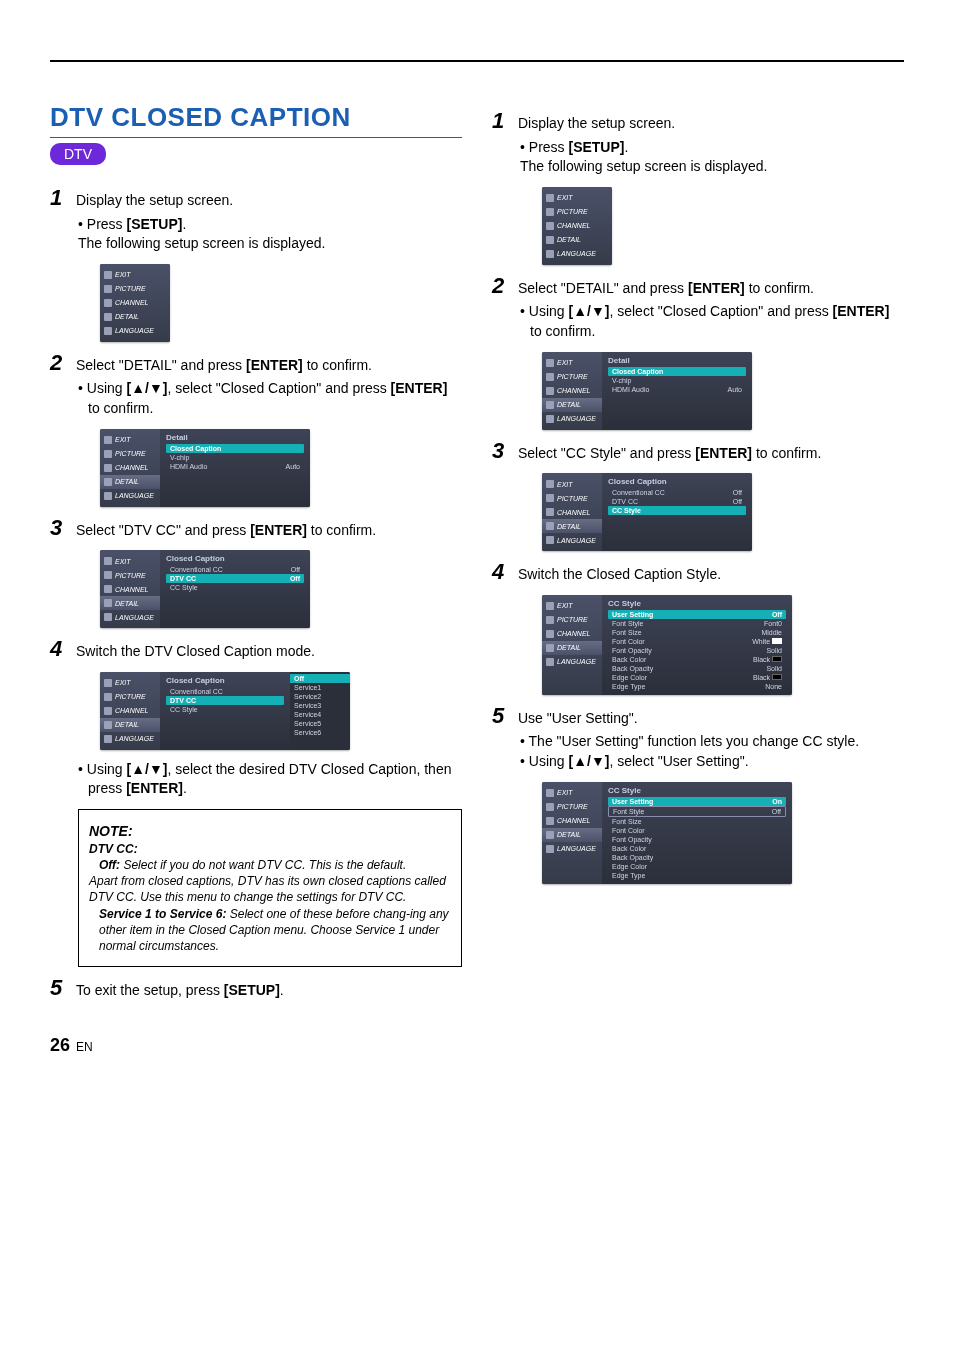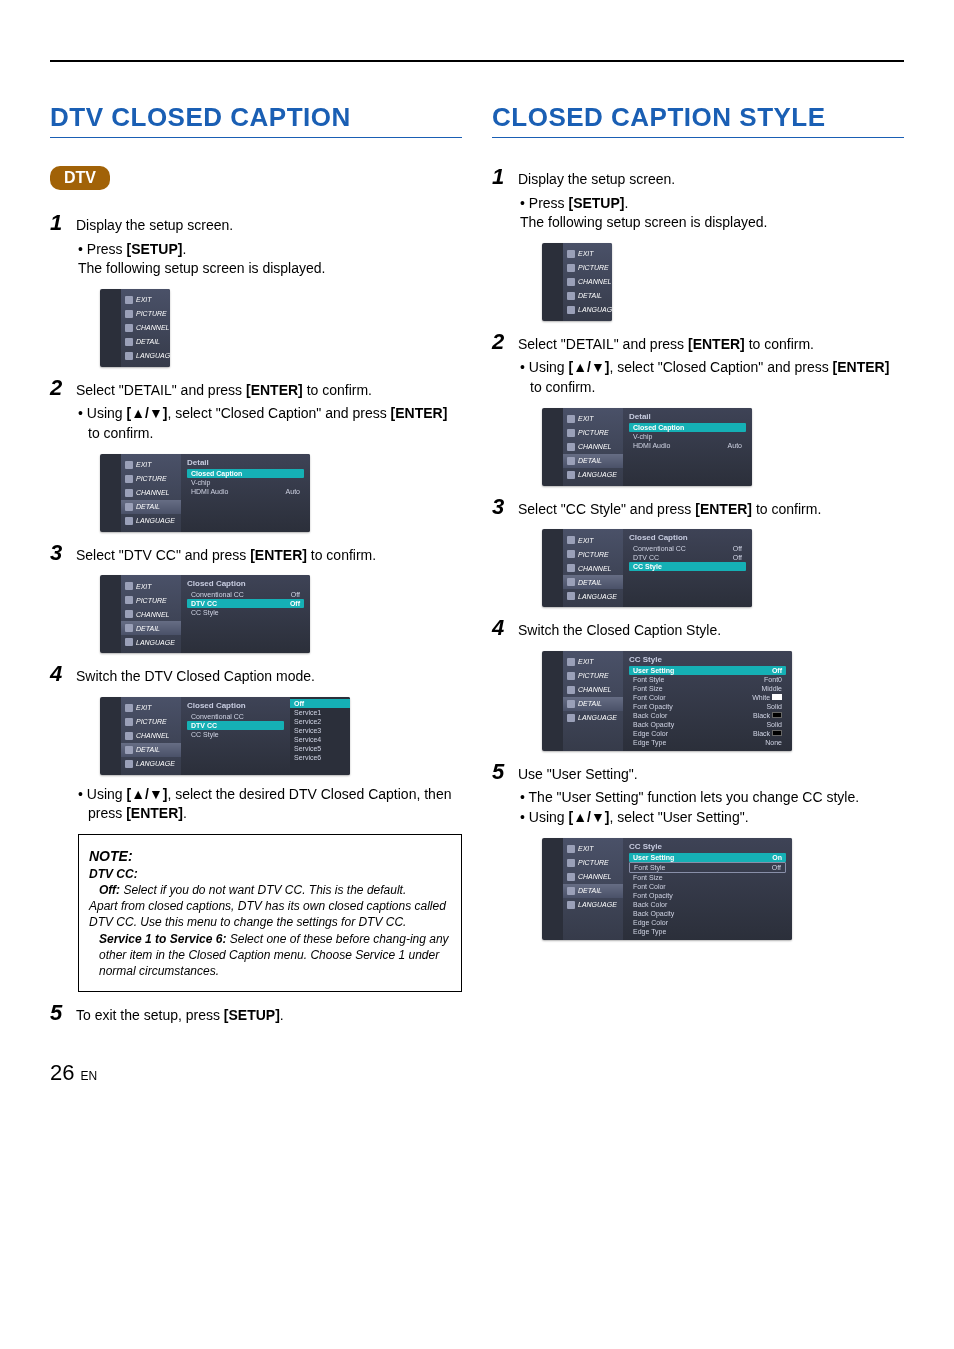--- a/index.html
+++ b/index.html
@@ -21,28 +21,28 @@
     gap: 30px;
   }
   .col { flex: 1; min-width: 0; }
   .section-title {
     color: #1a5fb4;
     font-size: 26px;
     font-weight: 900;
     letter-spacing: 0.5px;
     border-bottom: 1px solid #1a5fb4;
     padding-bottom: 4px;
-    margin-bottom: 28px;
+    margin-bottom: 5px;
   }
   .dtv-pill {
     display: inline-block;
-    background: #a16207;
+    background: #6d28d9;
     color: #fff;
-    font-size: 16px;
-    font-weight: bold;
+    font-size: 14px;
+    font-weight: normal;
     padding: 3px 14px;
     border-radius: 10px;
     margin-bottom: 14px;
   }
   .step {
     display: flex;
     align-items: flex-start;
     margin: 8px 0 4px 0;
     gap: 8px;
   }
@@ -72,21 +72,20 @@
   
   .osd {
     margin: 10px 0 10px 50px;
     display: flex;
     background: #2b2f3a;
     border-radius: 2px;
     overflow: hidden;
     font-size: 8px;
     color: #fff;
     box-shadow: 0 1px 2px rgba(0,0,0,0.3);
-    padding-left: 21px;
   }
   .osd-small { width: 70px; }
   .osd-med { width: 210px; }
   .osd-wide { width: 250px; }
   .osd-sidebar {
     background: linear-gradient(to bottom, #4a5168, #363b4a);
     width: 60px;
     padding: 4px 0;
   }
   .osd-side-item {
@@ -161,21 +160,21 @@
   }
   .note-body { font-style: italic; }
   .note-indent { margin-left: 10px; }
 
   .page-foot {
     margin-top: 30px;
     display: flex;
     align-items: baseline;
     gap: 6px;
   }
-  .page-num { font-size: 22px; font-weight: 400; }
+  .page-num { font-size: 18px; font-weight: 700; }
   .page-lang { font-size: 12px; }
 </style>
 </head>
 <body>
 
 <div class="top-rule"></div>
 
 <div class="two-col">
 
   <div class="col">
@@ -386,21 +385,20 @@
 
     <div class="step">
       <span class="step-num">5</span>
       <span class="step-text">
         <span>To exit the setup, press </span><span class="bold">[SETUP]</span><span>.</span>
       </span>
     </div>
   </div>
 
   <div class="col">
-    <h2 class="section-title">CLOSED CAPTION STYLE</h2>
 
     <div class="step">
       <span class="step-num">1</span>
       <span class="step-text">Display the setup screen.</span>
     </div>
     <p class="bullet">
       <span>Press </span><span class="bold">[SETUP]</span><span>.</span>
     </p>
     <p class="indent">The following setup screen is displayed.</p>
 

